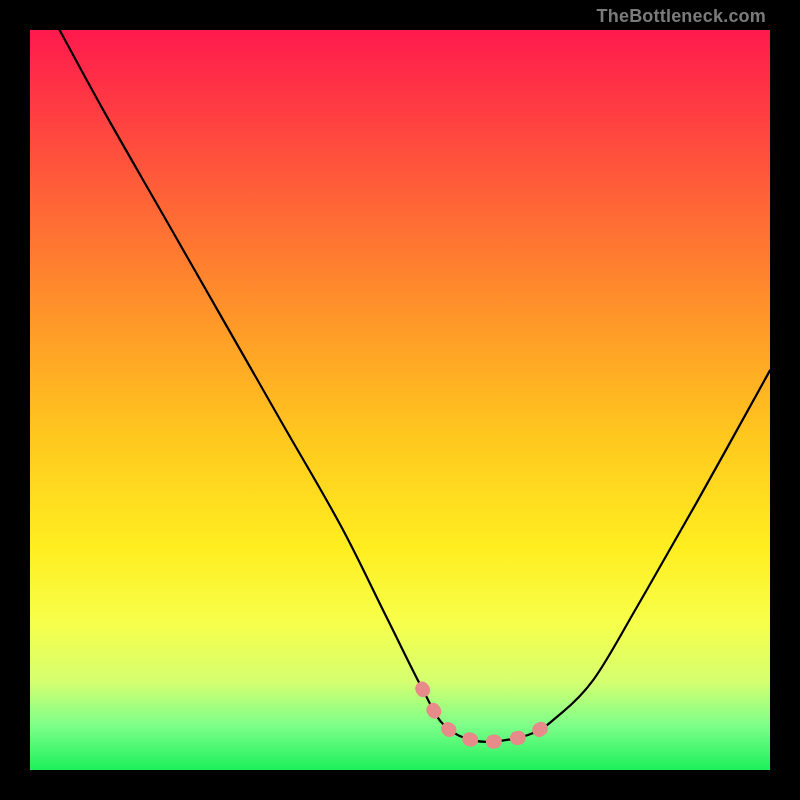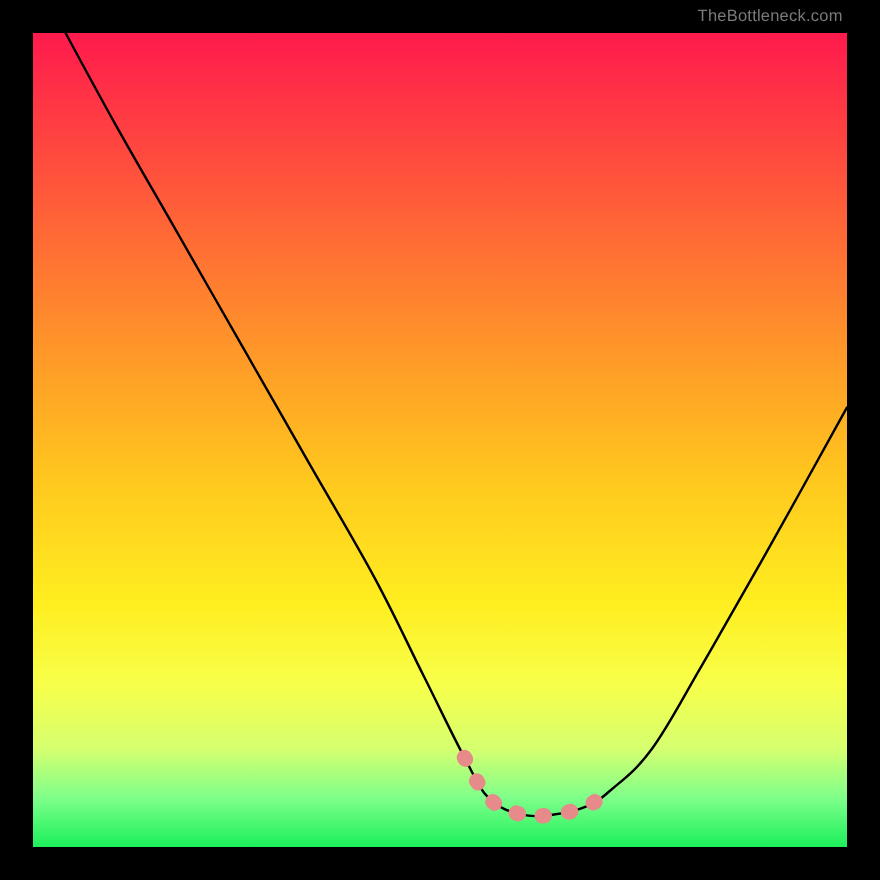--- a/index.html
+++ b/index.html
@@ -36,22 +36,22 @@
       #f7ff4a 80%,
       #d5ff70 88%,
       #7dff8a 94%,
       #1cf05a 100%
     );
   }
   .watermark {
     position: absolute;
     top: 6px;
     right: 34px;
-    font-size: 15px;
-    font-weight: 400;
+    font-size: 18px;
+    font-weight: 700;
     color: #7a7a7a;
     letter-spacing: 0.2px;
     user-select: none;
   }
   svg.curve {
     position: absolute;
     left: 0;
     top: 0;
     width: 740px;
     height: 740px;

